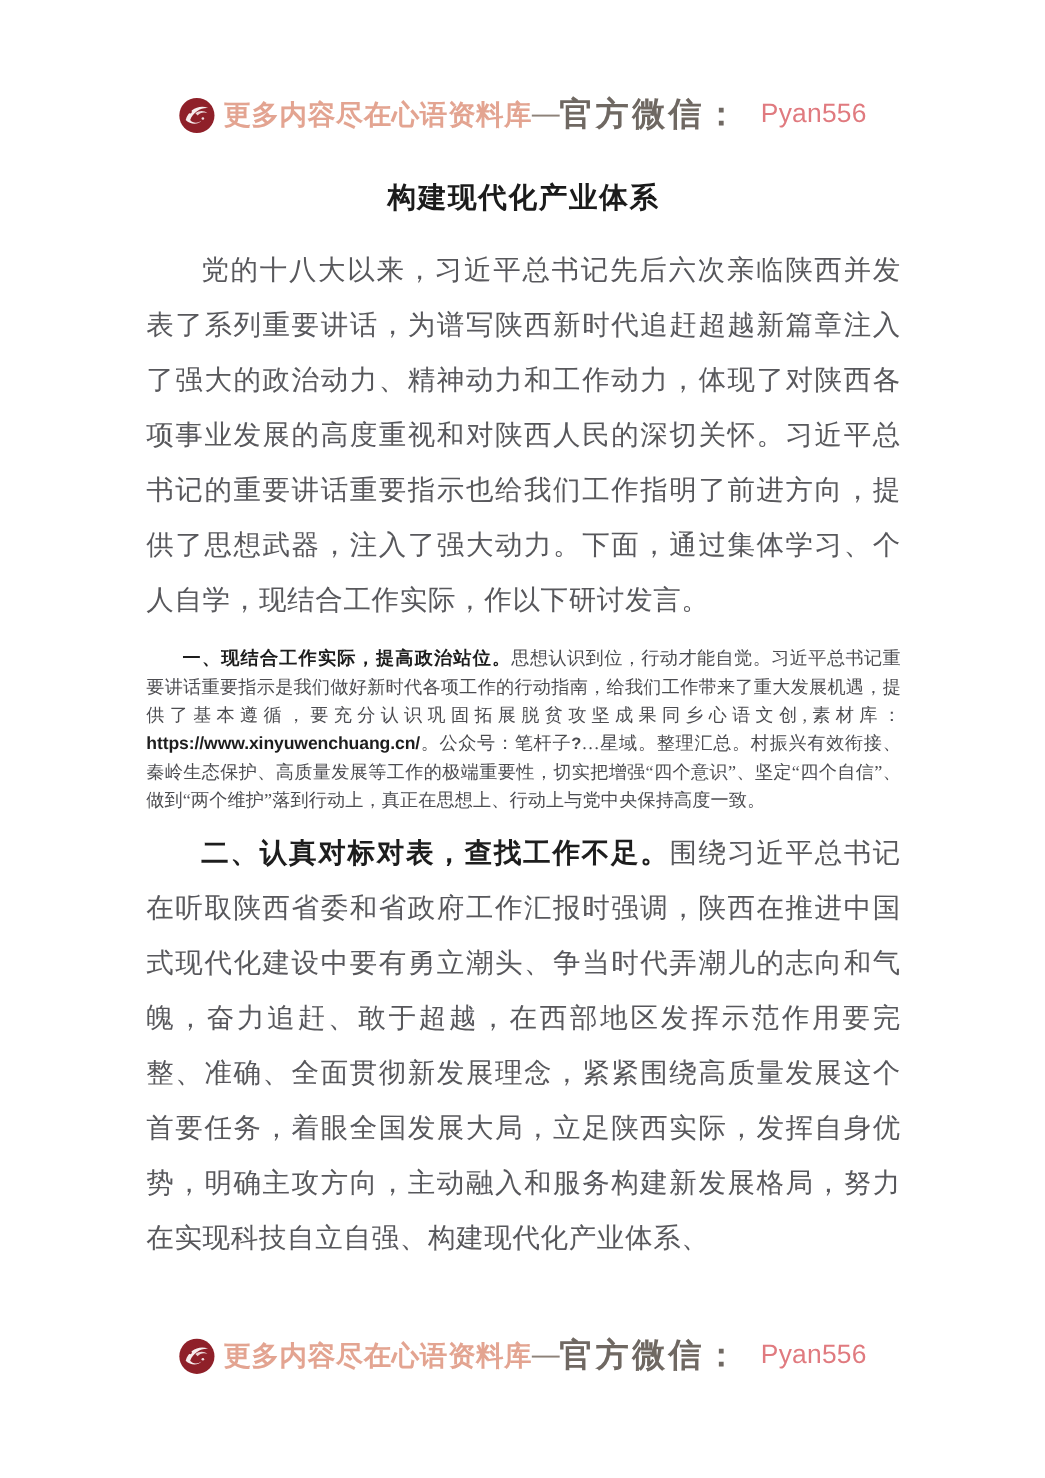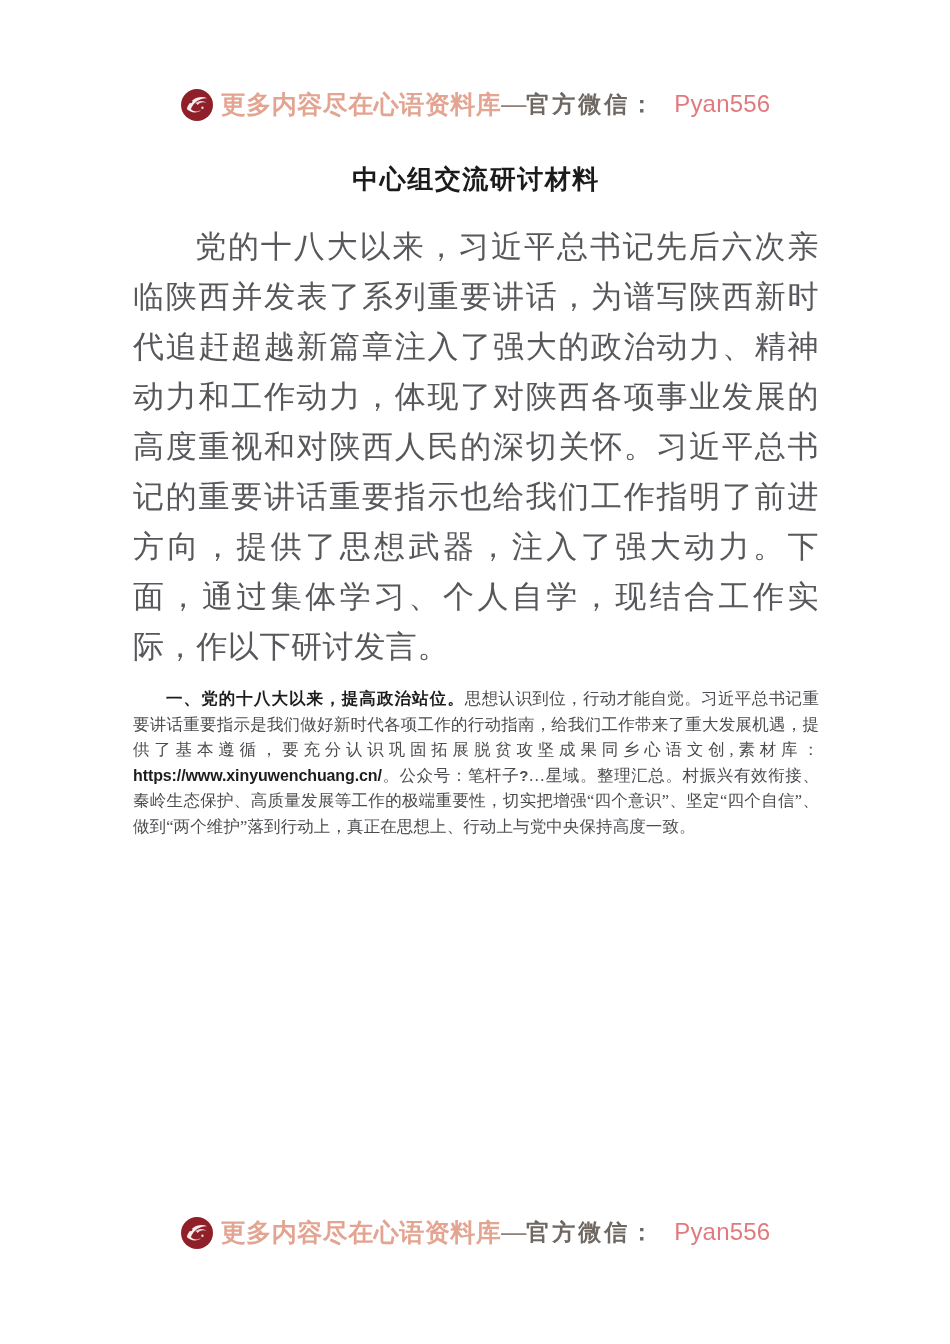--- a/index.html
+++ b/index.html
@@ -56,21 +56,21 @@
   }
   .wm-dash {
     font-family: "Liberation Serif", "DejaVu Serif", serif;
     font-weight: bold;
     font-size: 25px;
     color: #8d8279;
   }
   .wm-sub {
     font-family: "Liberation Serif", "DejaVu Serif", serif;
     font-weight: bold;
-    font-size: 23px;
+    font-size: 30px;
     letter-spacing: 3px;
     color: #6f6862;
   }
   .wm-id {
     font-family: "Liberation Sans", "DejaVu Sans", sans-serif;
     font-size: 24px;
     letter-spacing: 0.2px;
     color: #e07a7f;
     margin-left: 18px;
   }
@@ -91,21 +91,21 @@
     letter-spacing: 1.5px;
     text-align: center;
     color: #1b1b1b;
     margin: 0 0 22px 0;
   }
 
   
   p.body-lg {
     margin: 0;
     font-family: "Liberation Serif", "DejaVu Serif", serif;
-    font-size: 31px;
+    font-size: 25px;
     line-height: 50px;
     color: #58585c;
     text-align: justify;
     text-justify: inter-ideograph;
     text-indent: 2em;
     letter-spacing: 0.6px;
   }
   p.body-lg.cont { text-indent: 2em; }
 
   
@@ -156,30 +156,33 @@
       <circle cx="66" cy="58" r="3.5" fill="#ffffff" opacity="0.85"></circle>
     </svg>
     <span class="wm-main">更多内容尽在心语资料库</span>
     <span class="wm-dash">—</span>
     <span class="wm-sub">官方微信：</span>
     <span class="wm-id">Pyan556</span>
   </div>
 
   <div class="doc">
 
-    <h1 class="doc-title">中心组交流研讨材料</h1>
+    <h1 class="doc-title">构建现代化产业体系</h1>
 
     <p class="body-lg">党的十八大以来，习近平总书记先后六次亲临陕西并发表了系列重要讲话，为谱写陕西新时代追赶超越新篇章注入了强大的政治动力、精神动力和工作动力，体现了对陕西各项事业发展的高度重视和对陕西人民的深切关怀。习近平总书记的重要讲话重要指示也给我们工作指明了前进方向，提供了思想武器，注入了强大动力。下面，通过集体学习、个人自学，现结合工作实际，作以下研讨发言。</p>
 
     <p class="body-sm">
-      <span class="heading-run">一、党的十八大以来，提高政治站位。</span><span>思想认识到位，行动才能自觉。习近平总书记重要讲话重要指示是我们做好新时代各项工作的行动指南，给我们工作带来了重大发展机遇，提供了基本遵循，要充分认识巩固拓展脱贫攻坚成果同乡心语文创,素材库：</span><span class="url-run">https://www.xinyuwenchuang.cn/</span><span>。公众号：笔杆子</span><span class="tofu">?</span><span>…星域。整理汇总。村振兴有效衔接、秦岭生态保护、高质量发展等工作的极端重要性，切实把增强“四个意识”、坚定“四个自信”、做到“两个维护”落到行动上，真正在思想上、行动上与党中央保持高度一致。</span>
+      <span class="heading-run">一、现结合工作实际，提高政治站位。</span><span>思想认识到位，行动才能自觉。习近平总书记重要讲话重要指示是我们做好新时代各项工作的行动指南，给我们工作带来了重大发展机遇，提供了基本遵循，要充分认识巩固拓展脱贫攻坚成果同乡心语文创,素材库：</span><span class="url-run">https://www.xinyuwenchuang.cn/</span><span>。公众号：笔杆子</span><span class="tofu">?</span><span>…星域。整理汇总。村振兴有效衔接、秦岭生态保护、高质量发展等工作的极端重要性，切实把增强“四个意识”、坚定“四个自信”、做到“两个维护”落到行动上，真正在思想上、行动上与党中央保持高度一致。</span>
     </p>
 
     <div class="spacer-sm"></div>
 
+    <p class="body-lg cont">
+      <span class="heading-run">二、认真对标对表，查找工作不足。</span><span>围绕习近平总书记在听取陕西省委和省政府工作汇报时强调，陕西在推进中国式现代化建设中要有勇立潮头、争当时代弄潮儿的志向和气魄，奋力追赶、敢于超越，在西部地区发挥示范作用要完整、准确、全面贯彻新发展理念，紧紧围绕高质量发展这个首要任务，着眼全国发展大局，立足陕西实际，发挥自身优势，明确主攻方向，主动融入和服务构建新发展格局，努力在实现科技自立自强、构建现代化产业体系、</span>
+    </p>
 
   </div>
 
   <div class="watermark footer">
     <svg class="wm-logo" viewBox="0 0 100 100">
       <circle cx="50" cy="50" r="47" fill="#8f2029"></circle>
       <path d="M20 62 C28 34, 56 20, 80 30 C62 28, 40 40, 32 62 C38 70, 52 72, 62 64 C54 74, 34 76, 20 62 Z" fill="#ffffff" opacity="0.92"></path>
       <path d="M46 44 C56 36, 70 36, 78 44 C70 40, 58 42, 52 50 Z" fill="#ffffff" opacity="0.8"></path>
       <circle cx="32" cy="40" r="4.5" fill="#8f2029"></circle>
       <circle cx="66" cy="58" r="3.5" fill="#ffffff" opacity="0.85"></circle>

